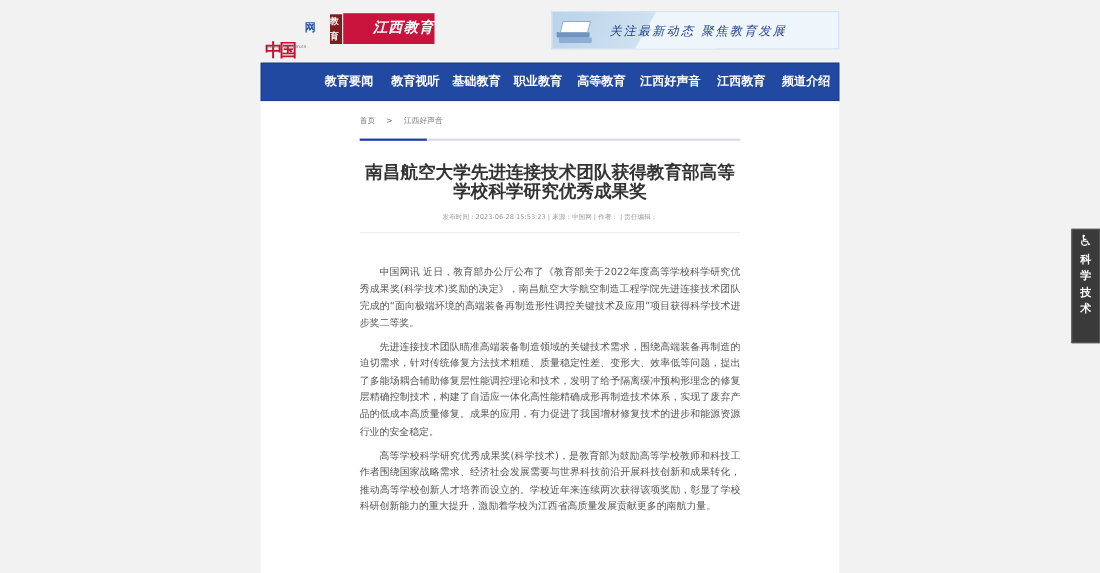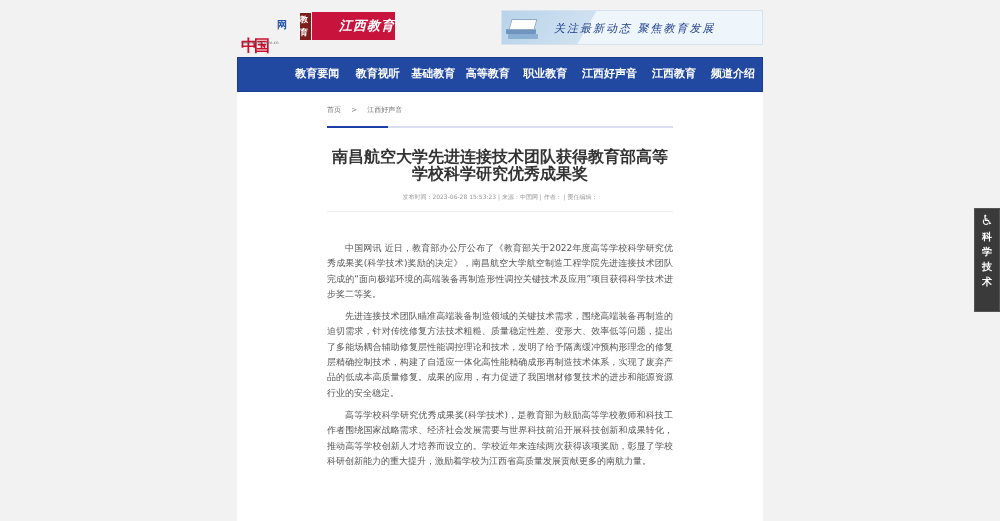--- a/index.html
+++ b/index.html
@@ -64,22 +64,22 @@
           <div class="pg"></div>
       </div>
       <span class="slogan">关注最新动态 聚焦教育发展</span>
     </div>
   </div>
 
   <div class="nav">
     <div class="nav-item" style="width:69px">教育要闻</div>
     <div class="nav-item" style="width:64px">教育视听</div>
     <div class="nav-item" style="width:58px">基础教育</div>
+    <div class="nav-item" style="width:65px">职业教育</div>
     <div class="nav-item" style="width:62px">高等教育</div>
-    <div class="nav-item" style="width:65px">职业教育</div>
     <div class="nav-item" style="width:76px">江西好声音</div>
     <div class="nav-item" style="width:66px">江西教育</div>
     <div class="nav-item" style="width:64px">频道介绍</div>
   </div>
 
   <div class="content">
     <div class="breadcrumb">
       <span>首页</span>
       <span>&gt;</span>
       <span>江西好声音</span>

